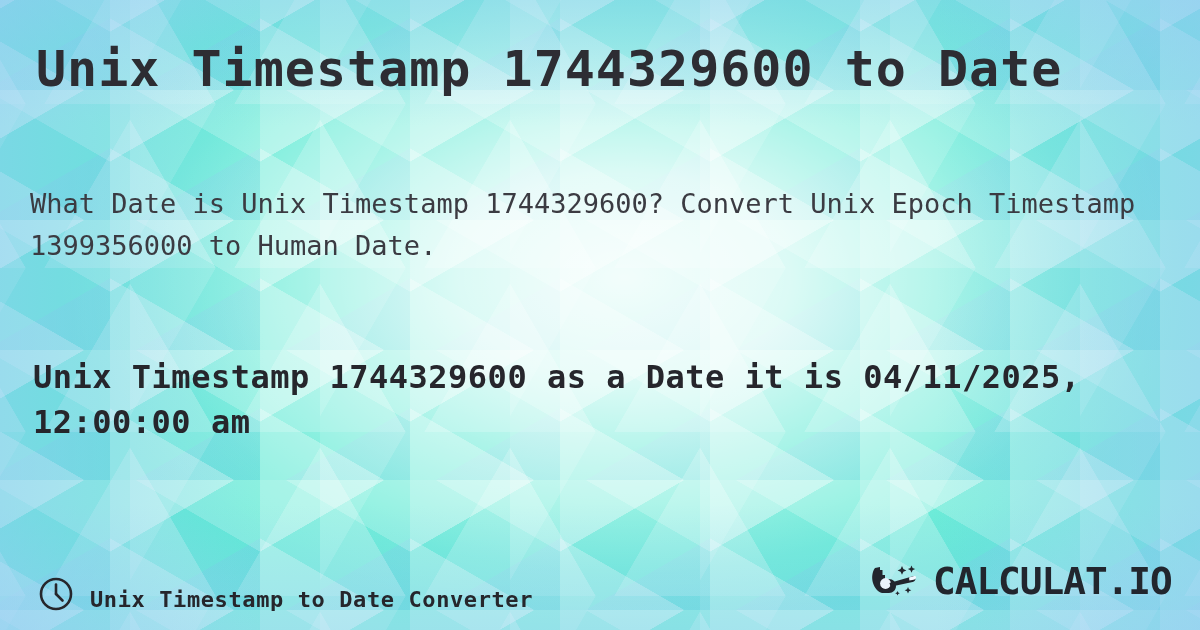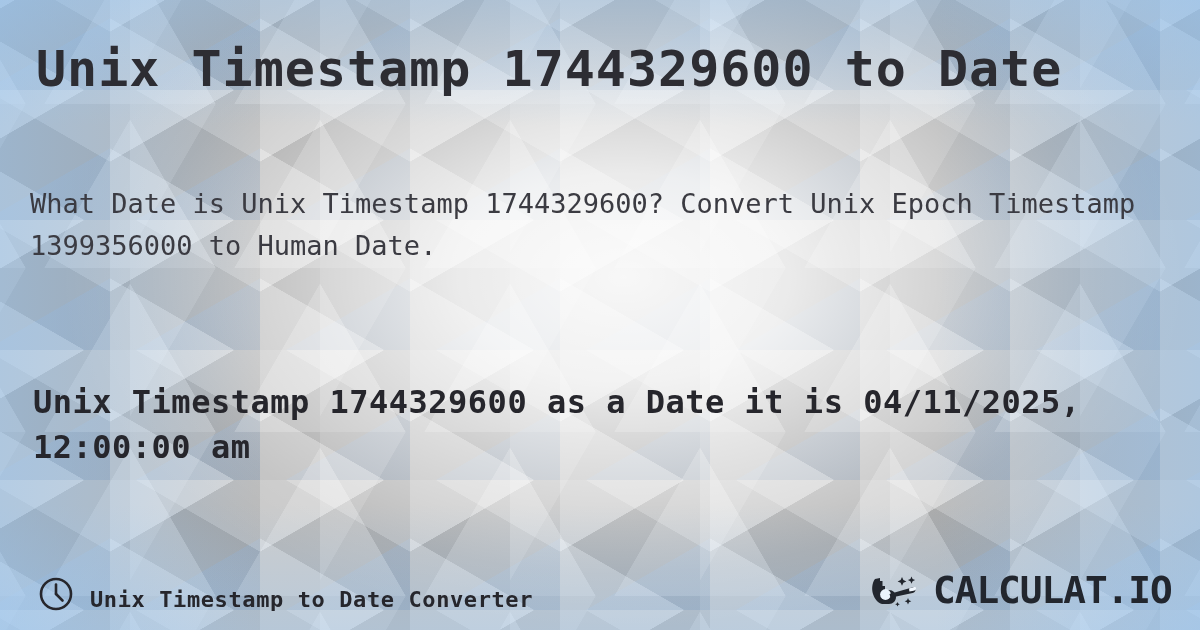--- a/index.html
+++ b/index.html
@@ -4,21 +4,21 @@
 <style>
   * { margin:0; padding:0; box-sizing:border-box; }
   html, body {
     width:1200px; height:630px;
     overflow:hidden;
     font-family:"DejaVu Sans Mono", monospace;
   }
   #page {
     position:relative;
     width:1200px; height:630px;
-    background:#a3a3a3;
+    background:#5eead4;
     overflow:hidden;
   }
   
   .bg-layer {
     position:absolute; inset:0;
     pointer-events:none;
   }
   .bg-tris {
     position:absolute; inset:-40px;
     background-repeat:repeat;
@@ -74,42 +74,41 @@
     line-height:42px;
     color:#3b3b42;
   }
   .result {
     position:absolute; left:33px; top:355px;
     width:1120px;
     font-size:32px; font-weight:bold;
     line-height:45px;
     letter-spacing:.5px;
     color:#26262c;
-    margin-top:25px;
   }
 
   
   .footer {
     position:absolute; left:0; right:0; top:550px; height:62px;
   }
   .footer-left {
     position:absolute; left:38px; top:0;
     display:flex; align-items:flex-end; gap:16px;
     height:62px;
   }
   .clock-icon { width:36px; height:36px; display:block; flex:none; }
   .footer-label {
     font-size:22px; font-weight:bold;
     letter-spacing:.6px;
     color:#26262c;
     white-space:nowrap;
   }
   .footer-right {
     position:absolute; right:33px; top:0;
-    display:flex; align-items:flex-end; gap:6px;
+    display:flex; align-items:center; gap:6px;
     height:62px;
   }
   .brand-mark { width:58px; height:40px; display:block; flex:none; }
   .brand-name {
     font-family:"DejaVu Sans Mono", monospace;
     font-size:37px; font-weight:bold;
     letter-spacing:-1px;
     color:#22262e;
     white-space:nowrap;
     transform:scaleX(1.02);

